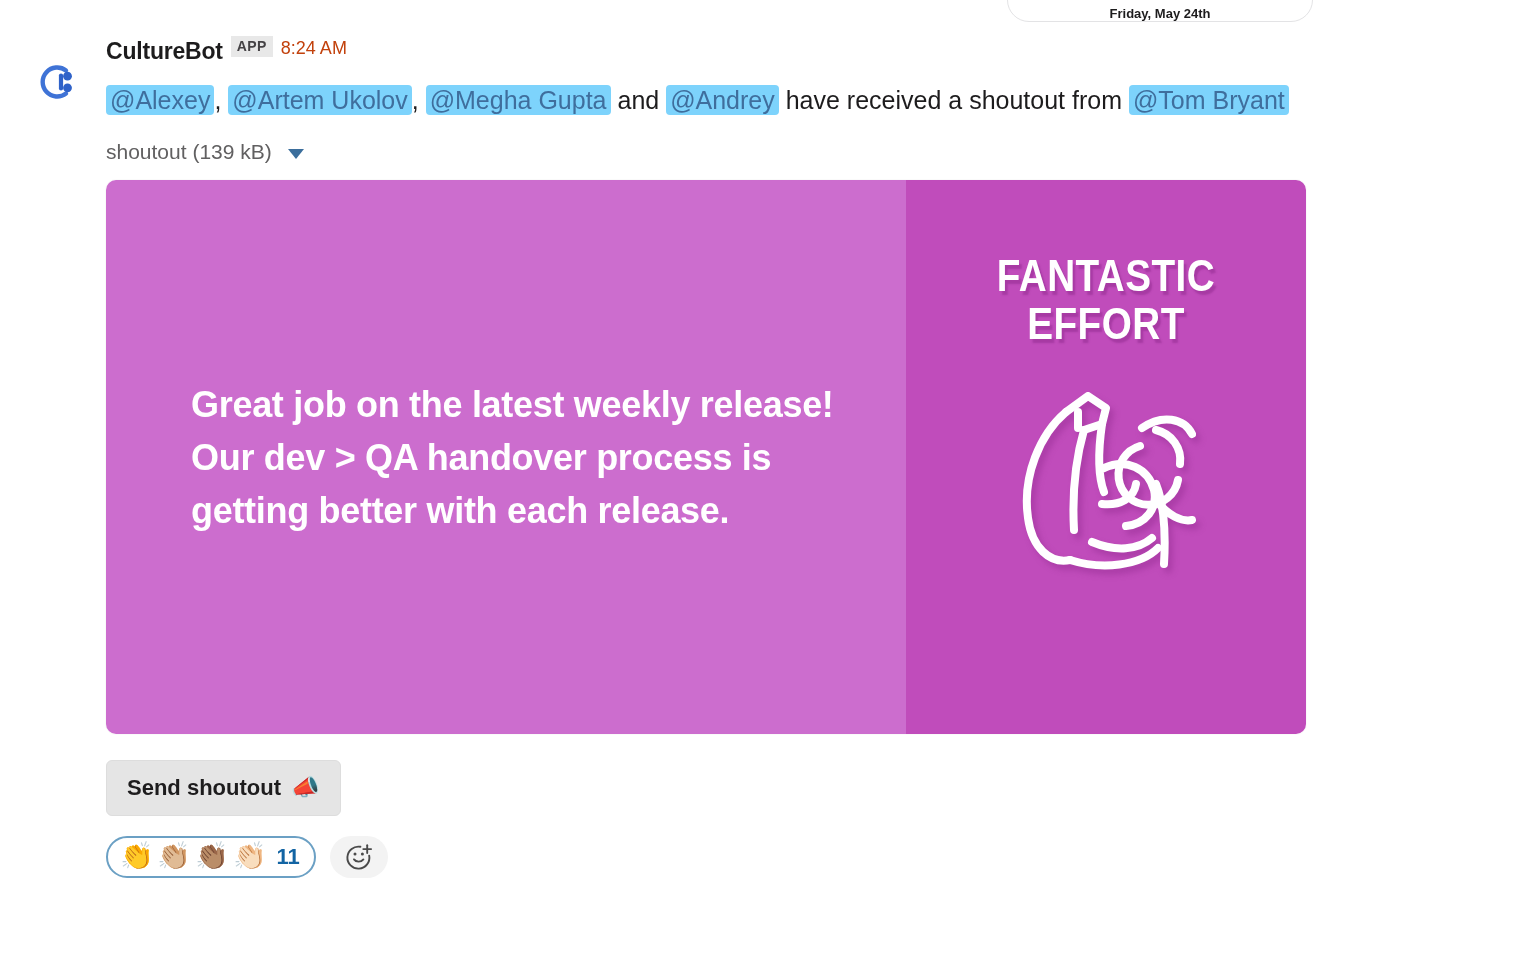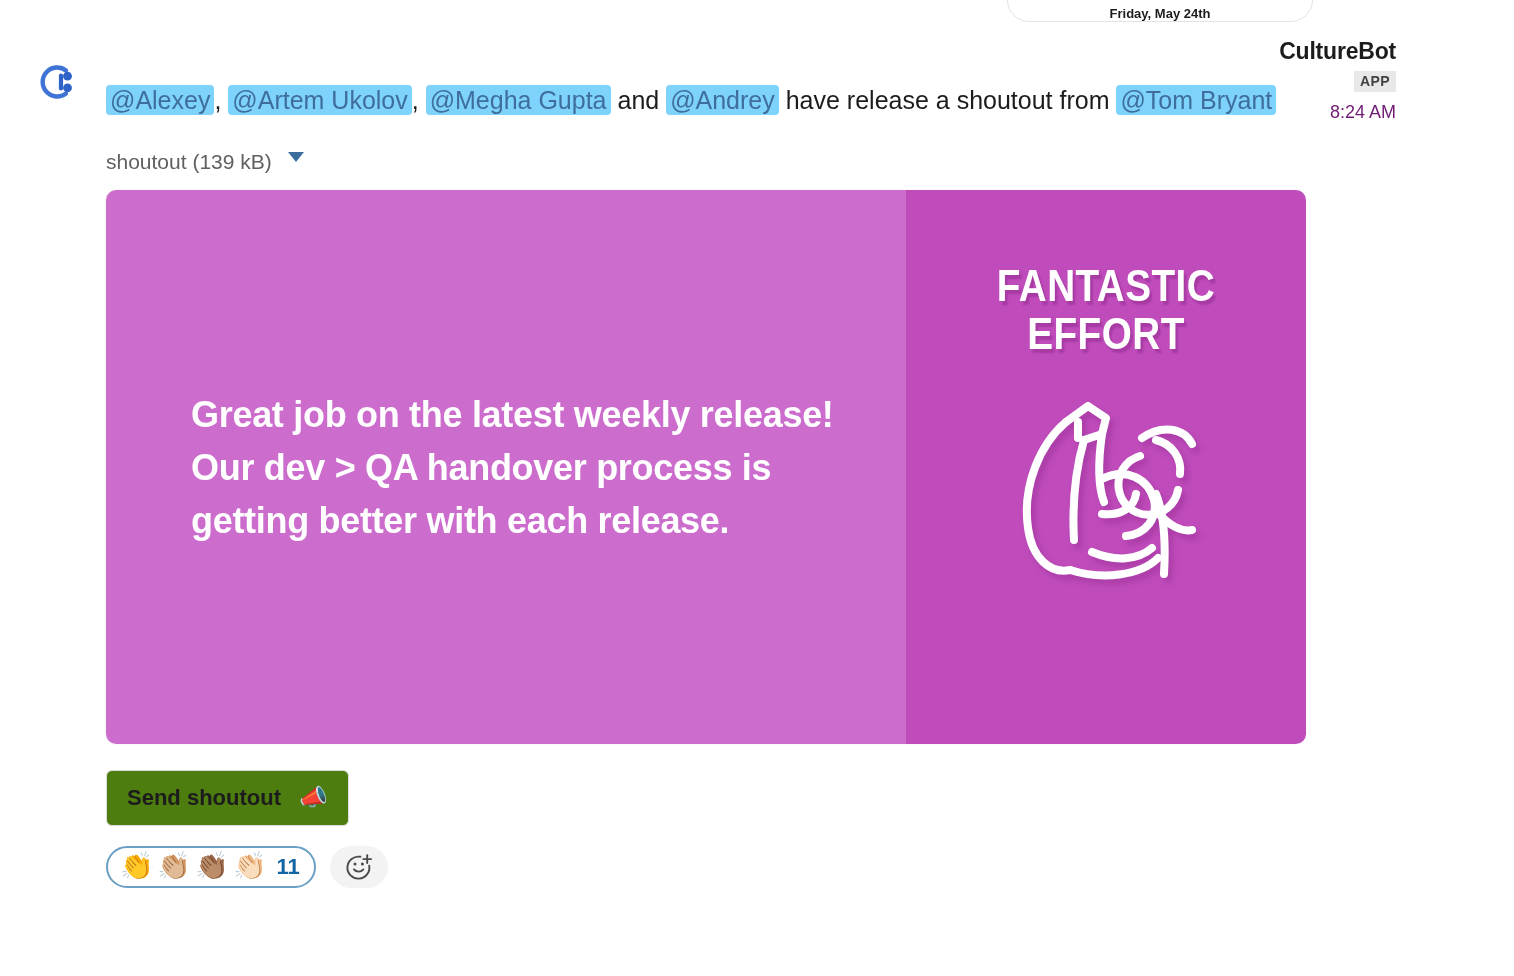--- a/index.html
+++ b/index.html
@@ -68,24 +68,23 @@
 
   .msg-body {
     position: absolute;
     left: 106px;
     top: 0;
     width: 1290px;
   }
 
   .msg-head {
     display: flex;
-    align-items: flex-end;
+    align-items: flex-start;
     gap: 8px;
     height: 30px;
-    flex-direction: column;
   }
   .sender-name {
     font-size: 23px;
     font-weight: 700;
     color: #1d1c1d;
     letter-spacing: -0.2px;
   }
   .app-badge {
     display: inline-block;
     background: #e8e8e8;
@@ -93,43 +92,44 @@
     font-size: 14px;
     font-weight: 700;
     letter-spacing: 0.4px;
     padding: 2px 6px 3px;
     border-radius: 0;
     position: relative;
     top: -2px;
   }
   .timestamp {
     font-size: 18px;
-    color: #701a75;
-    margin-left: 20px;
+    color: #c2410c;
+    margin-left: 0;
   }
 
   .msg-text {
     margin-top: 10px;
     font-size: 25px;
     line-height: 44px;
     color: #1d1c1d;
     max-width: 1190px;
   }
   .mention {
     background: #7dd3fc;
     color: #3f6e9d;
     border-radius: 4px;
     padding: 1px 4px;
     white-space: nowrap;
   }
 
   
   .file-row {
-    margin-top: 28px;
-    display: flex;
+    margin-top: 18px;
+    display: flex;
+    align-items: center;
     gap: 16px;
   }
   .file-label {
     font-size: 21px;
     color: #616061;
   }
   .caret {
     width: 0;
     height: 0;
     border-left: 8px solid transparent;
@@ -191,22 +191,22 @@
     filter: drop-shadow(4px 5px 3px rgba(120,25,120,0.32));
   }
 
   
   .actions {
     margin-top: 26px;
   }
   .send-btn {
     display: inline-flex;
     align-items: center;
-    gap: 18px;
-    background: #4d7c0f;
+    gap: 10px;
+    background: #e5e5e5;
     border: 1px solid #ddd;
     border-radius: 6px;
     padding: 13px 20px 14px;
     font-size: 22px;
     font-weight: 700;
     color: #1d1c1d;
     cursor: pointer;
     font-family: "Liberation Sans", sans-serif;
   }
   .send-btn .emoji { font-size: 23px; }
@@ -272,21 +272,21 @@
         <span class="app-badge">APP</span>
         <span class="timestamp">8:24 AM</span>
       </div>
 
       <div class="msg-text">
         <span class="mention">@Alexey</span><span>,</span>
         <span class="mention">@Artem Ukolov</span><span>,</span>
         <span class="mention">@Megha Gupta</span>
         <span>and</span>
         <span class="mention">@Andrey</span>
-        <span>have release a shoutout from</span>
+        <span>have received a shoutout from</span>
         <span class="mention">@Tom Bryant</span>
       </div>
 
       <div class="file-row">
         <span class="file-label">shoutout (139 kB)</span>
         <span class="caret"></span>
       </div>
 
       <div class="card">
         <div class="card-left">

